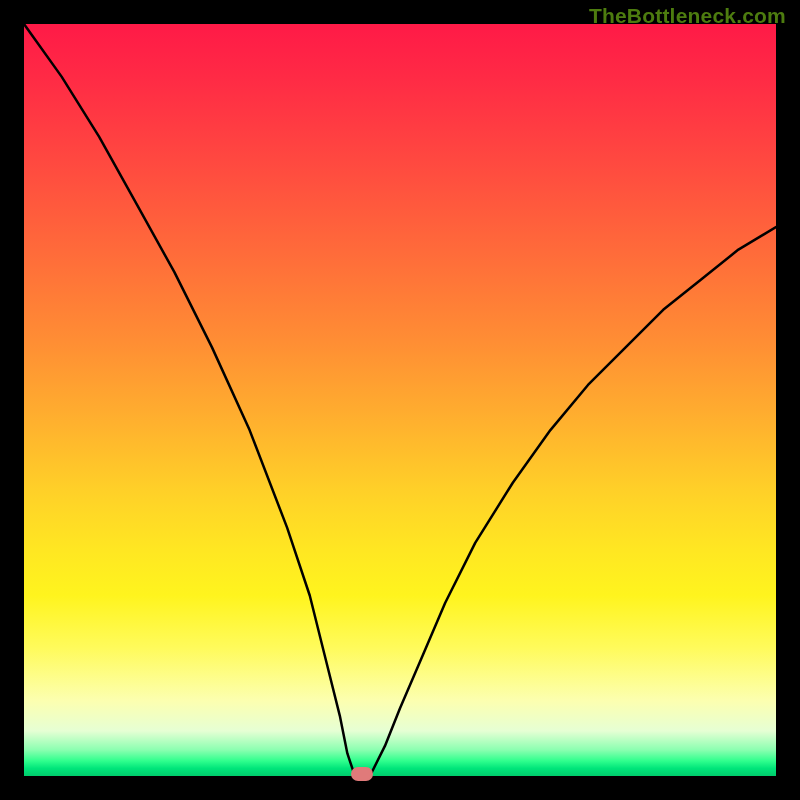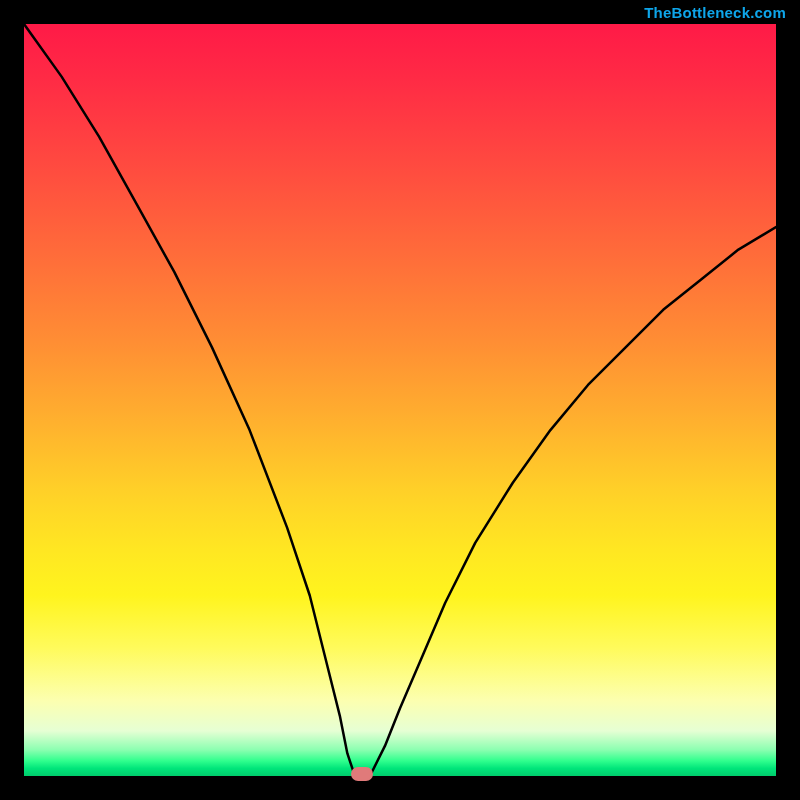--- a/index.html
+++ b/index.html
@@ -14,23 +14,23 @@
     position: relative;
     width: 800px;
     height: 800px;
     background: #000;
   }
   .watermark {
     position: absolute;
     top: 4px;
     right: 14px;
     font-family: Arial, Helvetica, sans-serif;
-    font-size: 15px;
+    font-size: 21px;
     font-weight: 600;
-    color: #0ea5e9;
+    color: #4d7c0f;
     letter-spacing: 0.2px;
     z-index: 3;
   }
   .plot-area {
     position: absolute;
     left: 24px;
     top: 24px;
     width: 752px;
     height: 752px;
     background: linear-gradient(to bottom,

